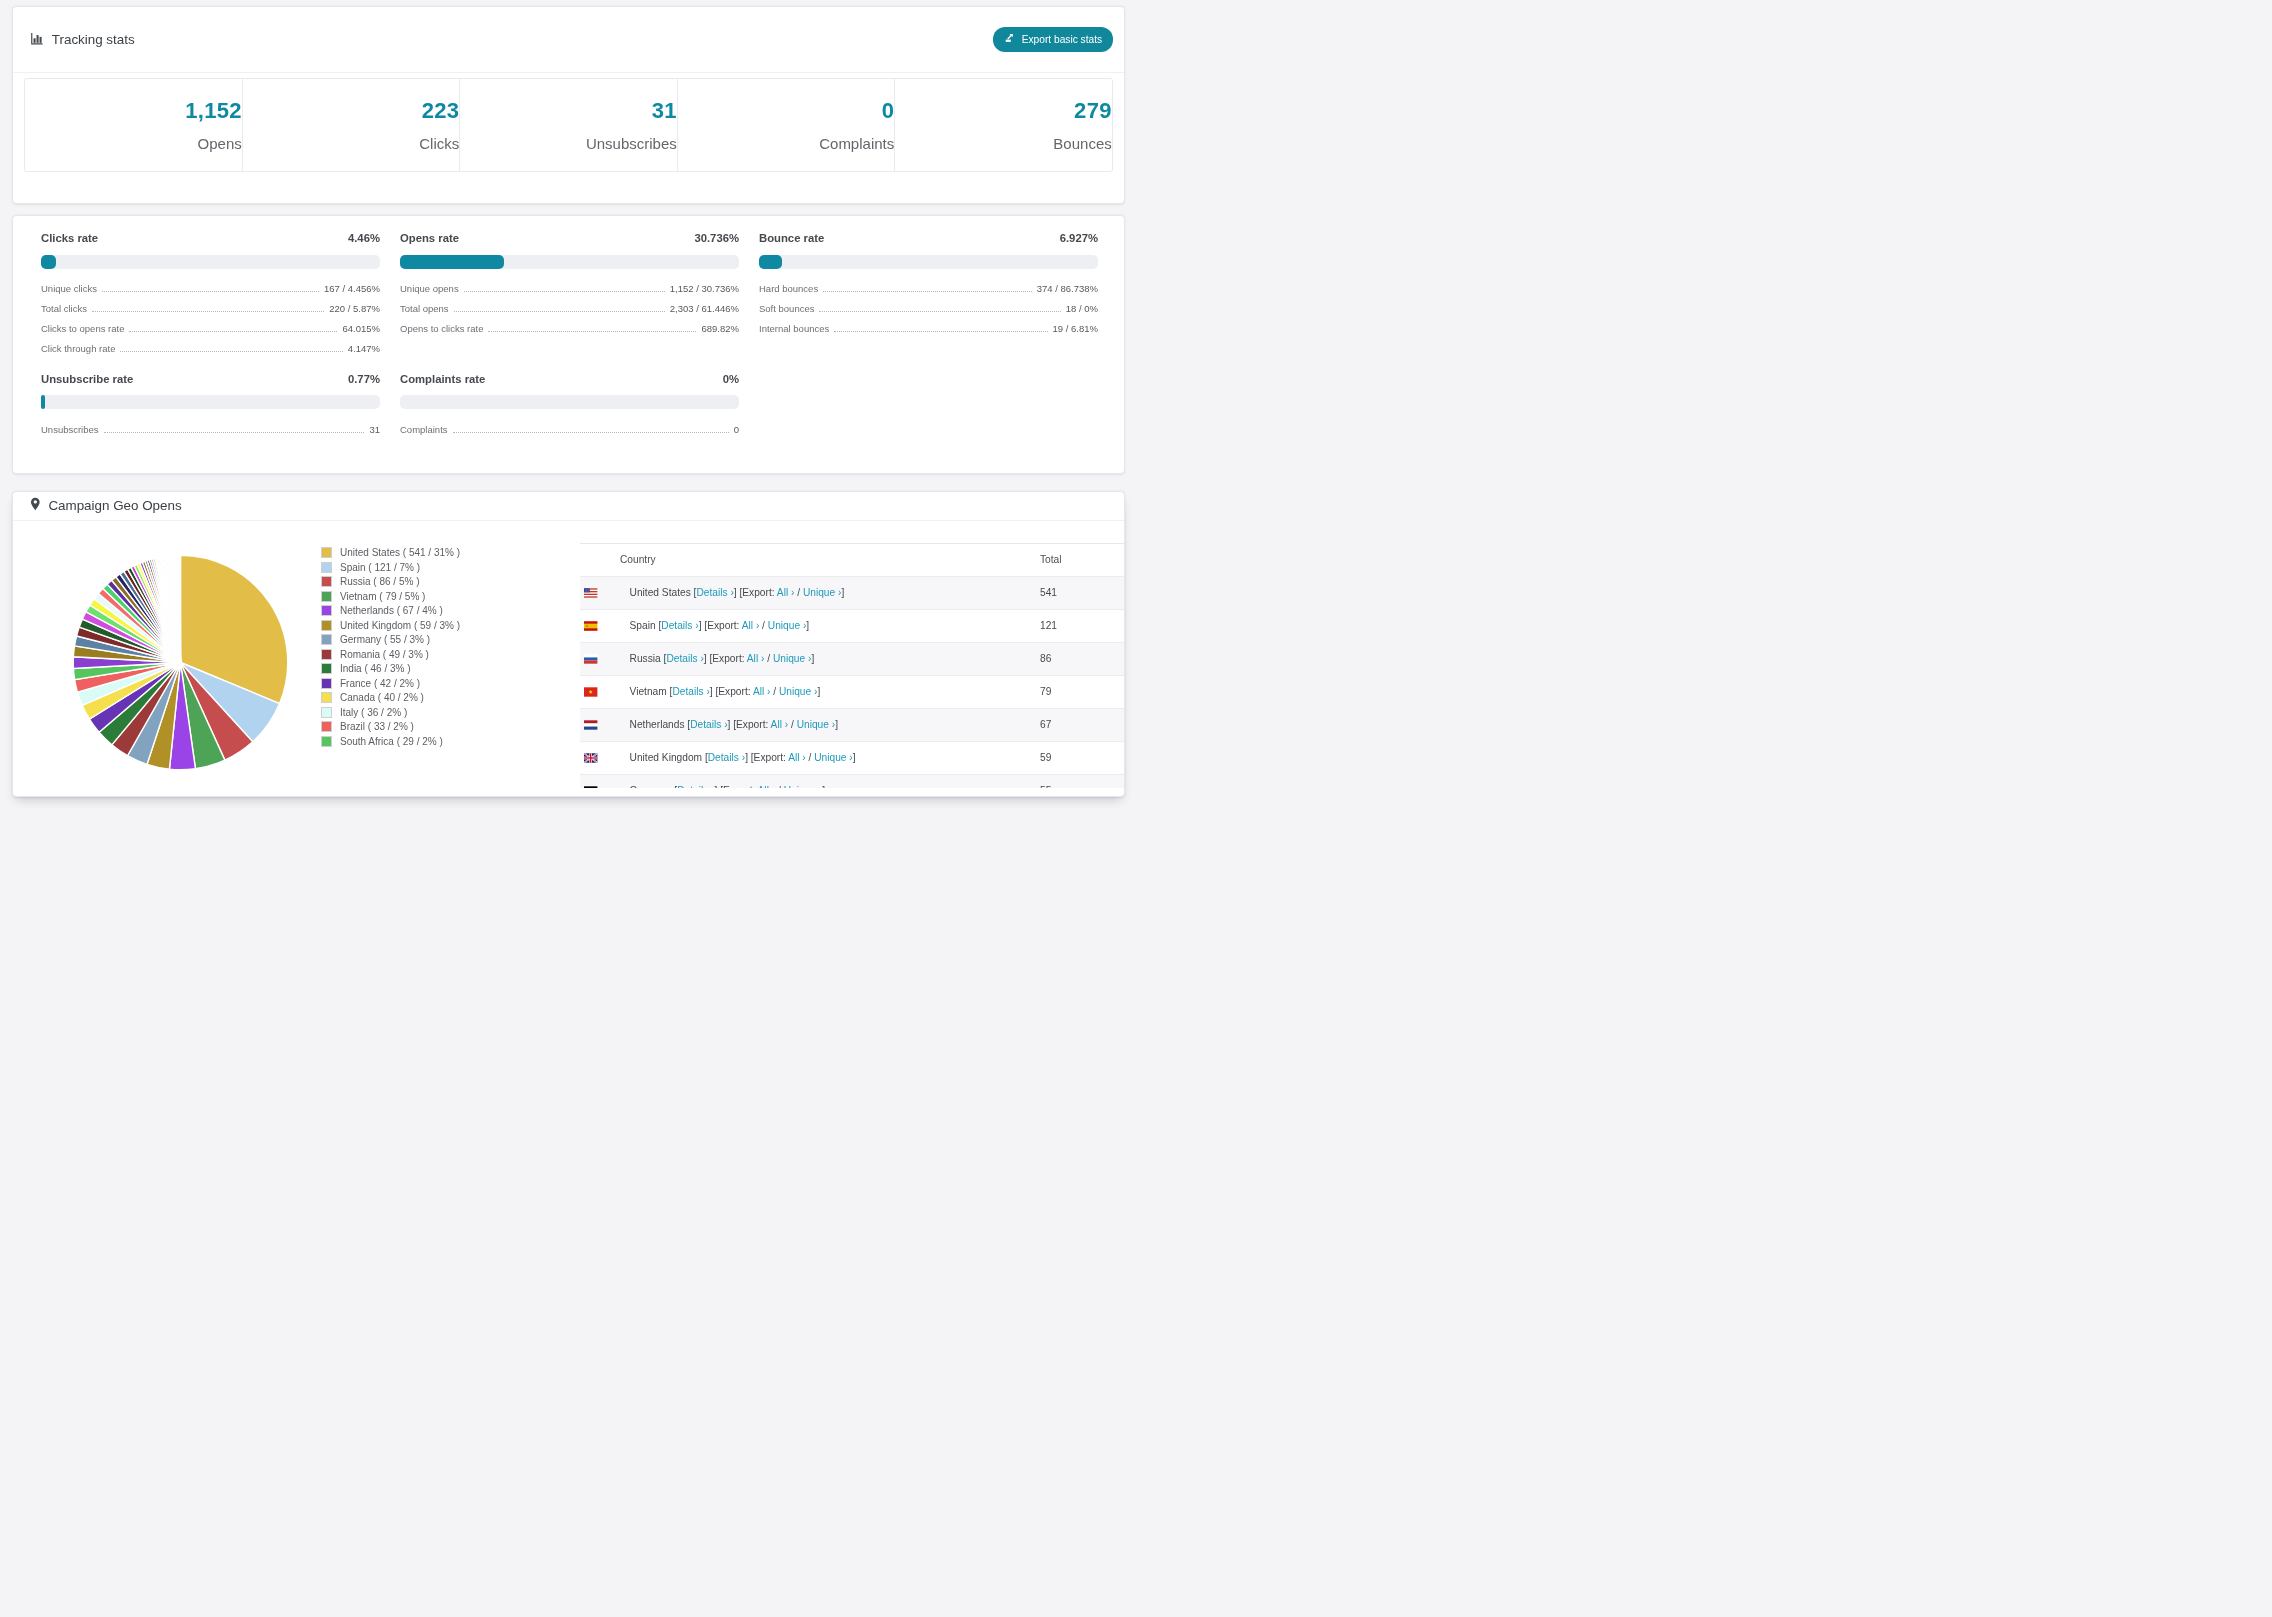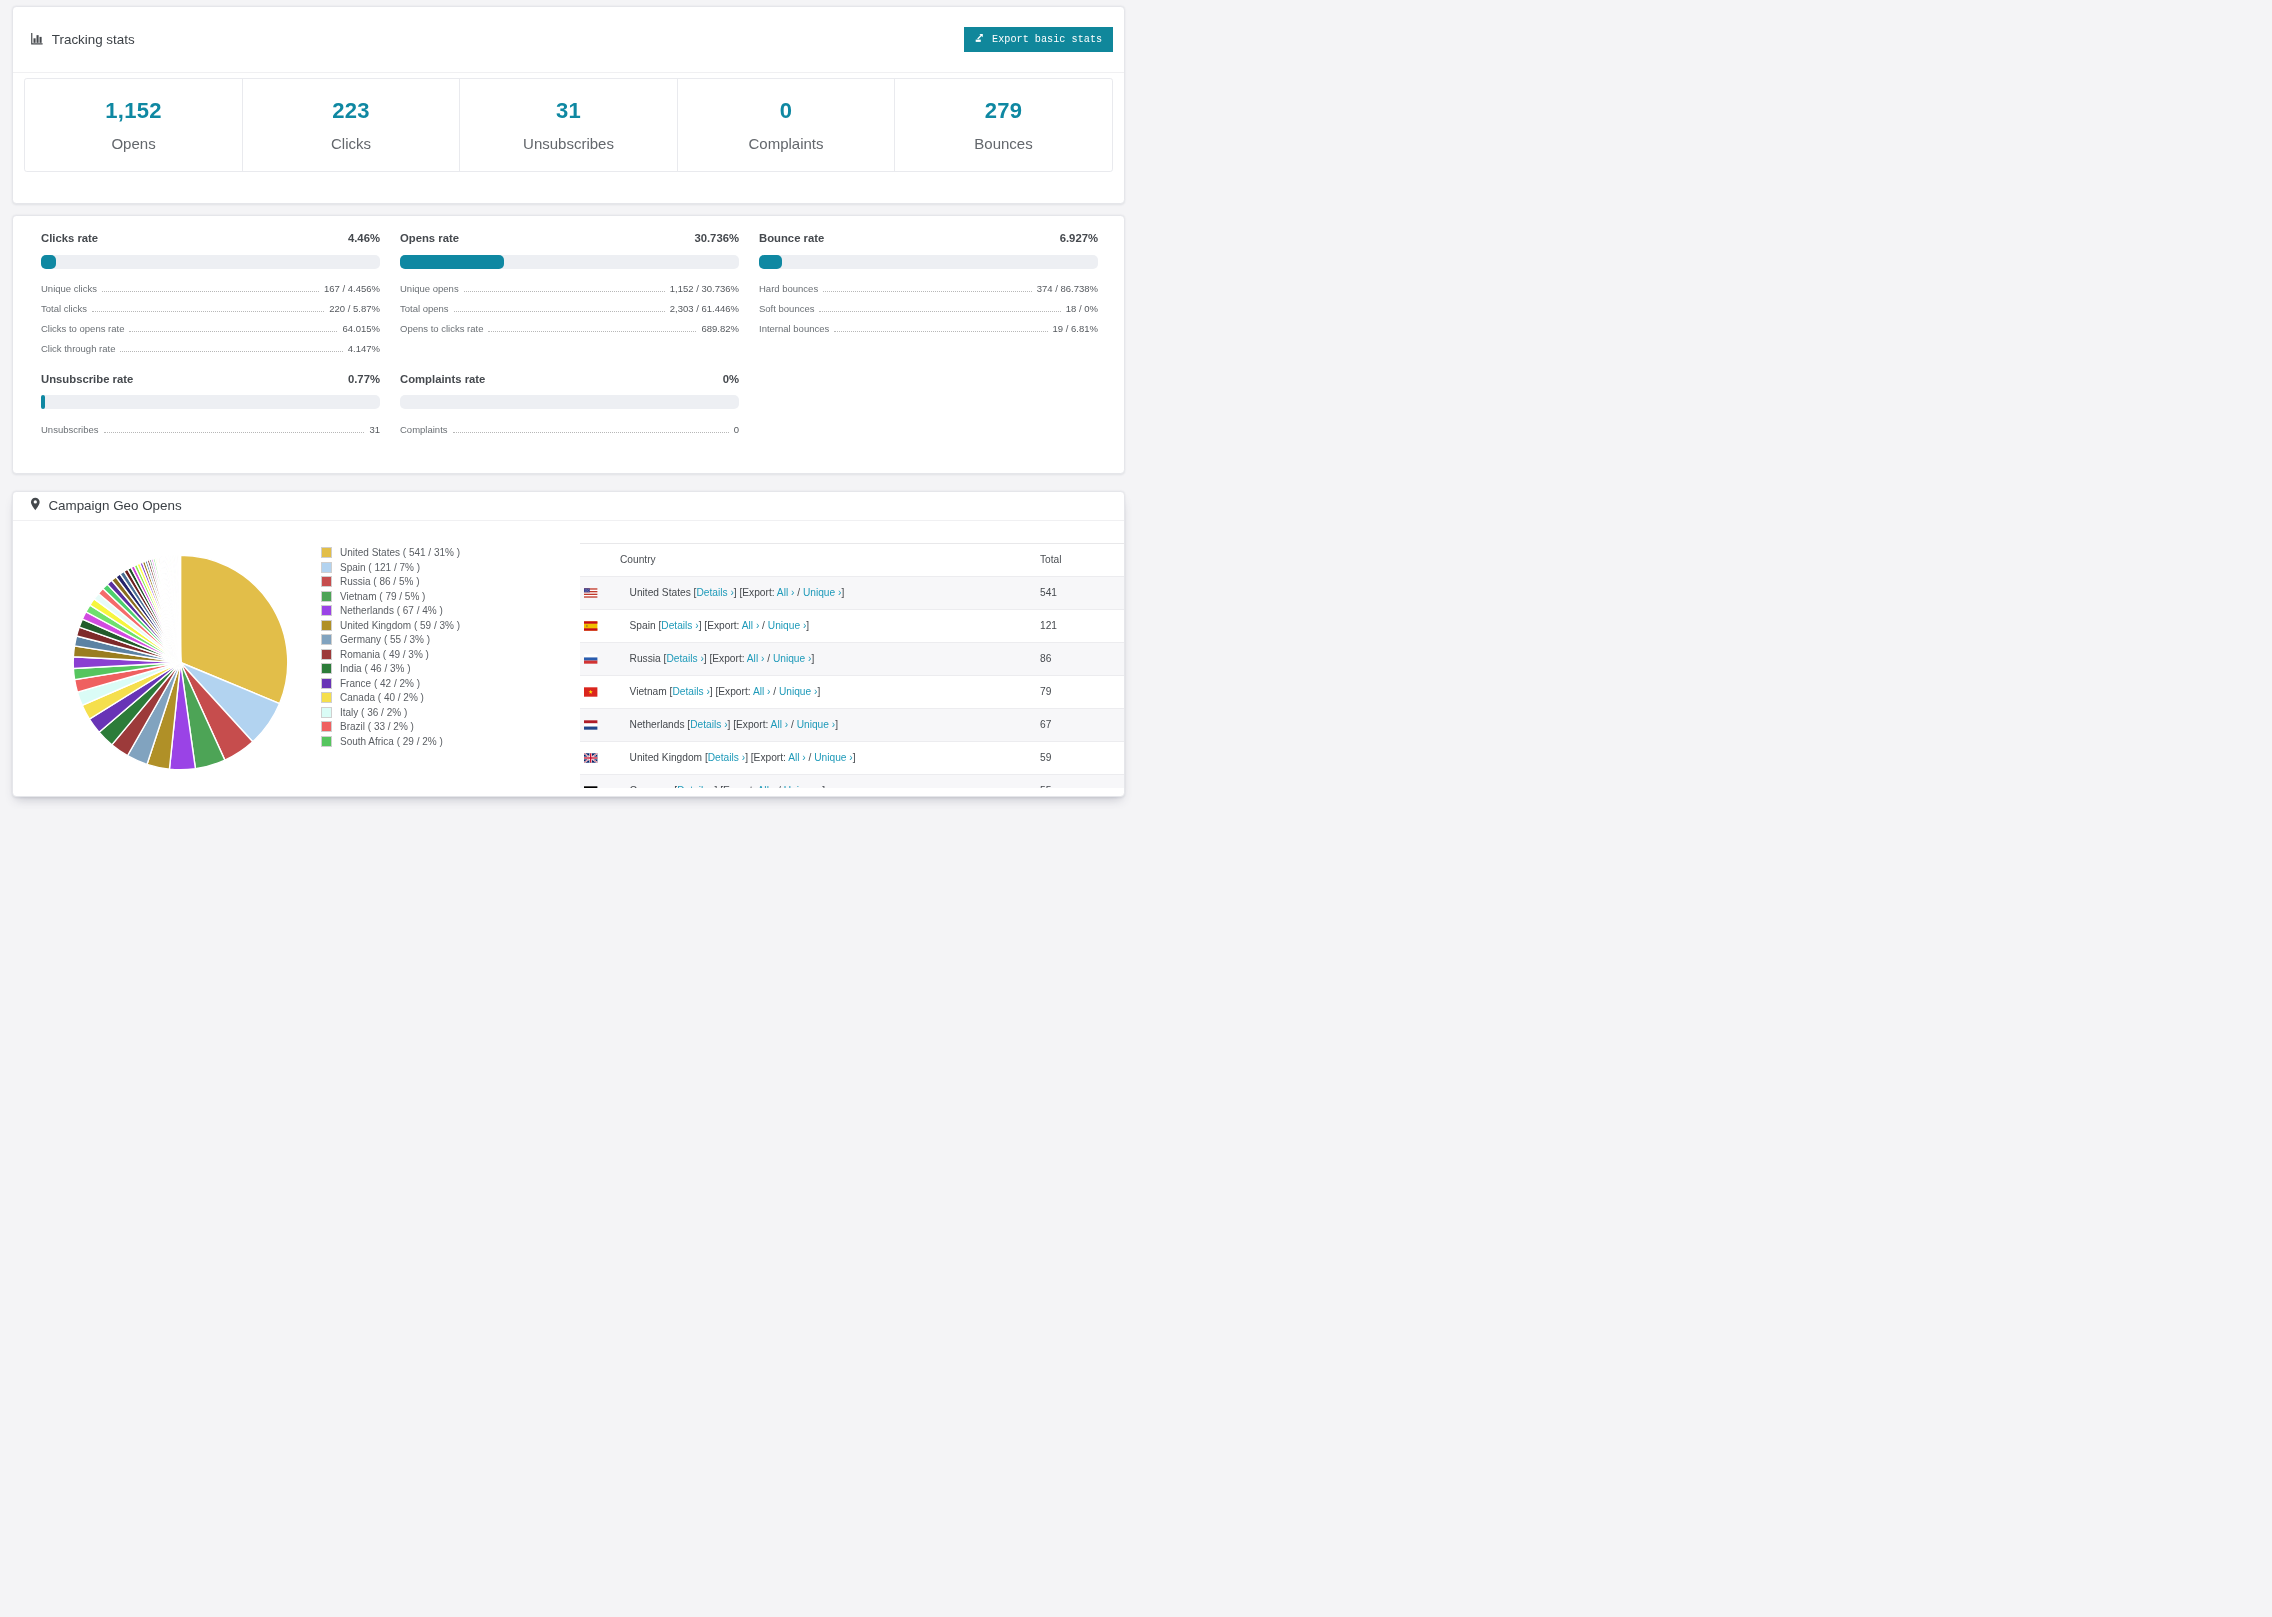--- a/index.html
+++ b/index.html
@@ -13,26 +13,26 @@
   .card-tracking{top:5.6px;height:198px}
   .card-rates{top:215px;height:259px}
   .card-geo{top:491px;height:306px;overflow:hidden;
             box-shadow:0 0.7px 2.1px rgba(60,64,90,.10),0 6.4px 10px -4.2px rgba(60,64,90,.28)}
 
   
   .card-header{height:65px;display:flex;align-items:center;justify-content:space-between;
                padding:0 11.3px 0 17px;border-bottom:0.7px solid #f0f0f2}
   .title-wrap{display:flex;align-items:center;gap:7.8px;font-size:13.4px;color:#3c4146}
   .title-wrap svg{display:block}
-  .btn-export{background:#10879b;color:#fff;border:none;border-radius:0;height:25px;
+  .btn-export{background:#10879b;color:#fff;border:none;border-radius:12px;height:25px;
               padding:0 10.6px;font-size:10.2px;display:flex;align-items:center;gap:6.4px;
-              cursor:pointer;font-family:Liberation Mono, monospace}
+              cursor:pointer;font-family:Liberation Sans, sans-serif}
   .stat-boxes{position:absolute;left:11.3px;right:11.3px;top:71px;height:92px;
               border:0.7px solid #e9eaee;border-radius:2.8px;display:flex;background:#fff}
-  .stat-box{flex:1;display:flex;flex-direction:column;align-items:center;
+  .stat-box{flex:1;display:flex;flex-direction:column;align-items:flex-end;
             justify-content:center;border-left:0.7px solid #e9eaee}
   .stat-box:first-child{border-left:none}
   .stat-value{font-size:22px;font-weight:700;color:#0f88a2;letter-spacing:0.3px}
   .stat-label{font-size:15px;color:#63676c;margin-top:11px}
 
   
   .rates-grid{padding:16px 0 0 28px;display:grid;
               grid-template-columns:339px 339px 339px;column-gap:20px;row-gap:14px}
   .rate-head{display:flex;justify-content:space-between;align-items:baseline;
              font-size:11.3px;font-weight:700;color:#45494e;line-height:13.4px}

